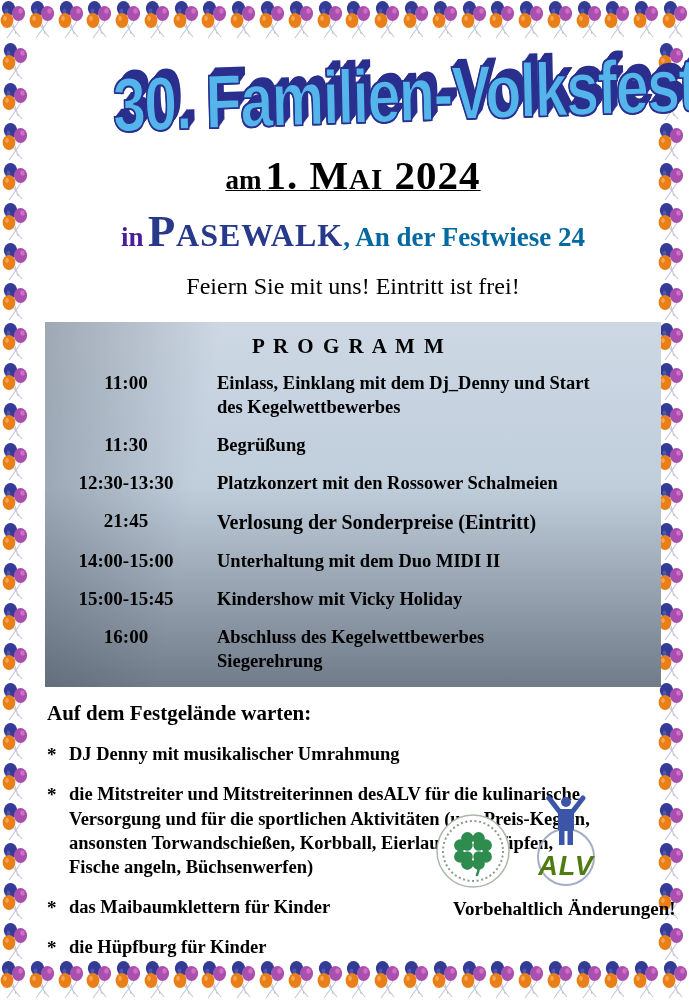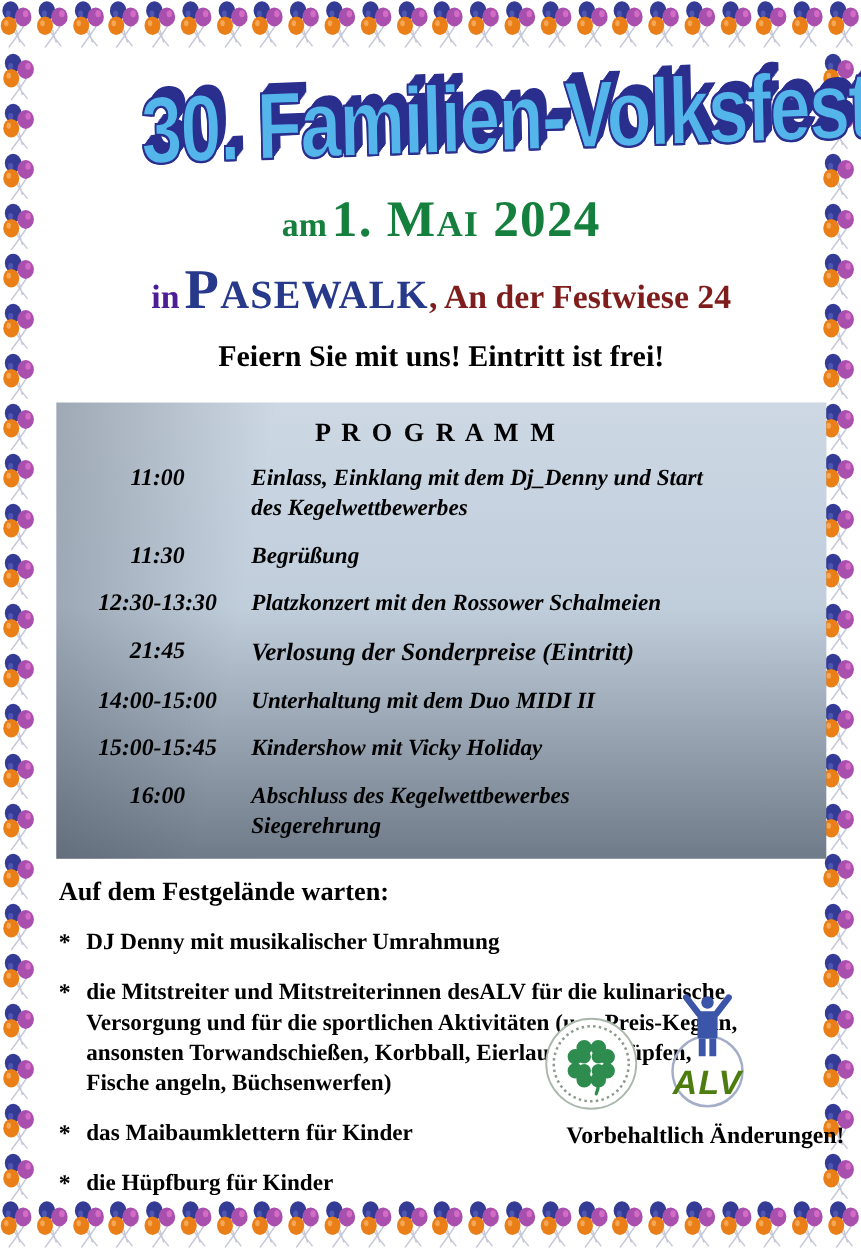--- a/index.html
+++ b/index.html
@@ -22,40 +22,40 @@
     font-size:76px;line-height:1.3;letter-spacing:-2px;white-space:nowrap;
     transform:scaleX(0.78) rotate(-1.6deg);transform-origin:50% 50%;
     color:#53b5e9;
     -webkit-text-stroke:1.5px #2a2f8e;
     text-shadow:
       8px -8px 0 #2a2f8e,7px -7px 0 #2a2f8e,6px -6px 0 #2a2f8e,
       5px -5px 0 #2a2f8e,4px -4px 0 #2a2f8e,3px -3px 0 #2a2f8e,
       2px -2px 0 #2a2f8e,1px -1px 0 #2a2f8e,
       -1px 1px 0 #2a2f8e,1px 1px 0 #2a2f8e,-1px -1px 0 #2a2f8e;
   }
-  .date-line{margin-top:4px;text-align:center;color:#15803d;font-weight:bold;}
+  .date-line{margin-top:4px;text-align:center;color:#000000;font-weight:bold;text-decoration:underline;}
   .date-line .prefix{font-size:27px;}
   .date-line .big{font-size:41px;font-variant:small-caps;letter-spacing:1px;}
   .loc-line{margin-top:6px;text-align:center;font-weight:bold;}
   .loc-line .prefix{font-size:27px;color:#4c1d95;}
   .loc-line .big{font-size:45px;font-variant:small-caps;color:#27398b;letter-spacing:1px;}
-  .loc-line .address{font-size:27px;color:#7f1d1d;}
-  .tagline{margin-top:16px;text-align:center;font-weight:bold;font-size:24px;}
+  .loc-line .address{font-size:27px;color:#0369a1;}
+  .tagline{margin-top:16px;text-align:center;font-weight:normal;font-size:24px;}
   
   .program-box{
     margin-top:22px;width:616px;box-sizing:border-box;padding:10px 14px 14px 6px;
     background:
       linear-gradient(100deg, rgba(38,46,58,0.28), rgba(38,46,58,0) 26%),
       linear-gradient(to bottom, #cdd8e4 0%, #c0cddb 45%, #707b89 100%);
   }
   .program-heading{
     text-align:center;font-weight:bold;font-size:21px;letter-spacing:2px;
     margin:2px 0 12px 0;
   }
-  .program-row{display:grid;grid-template-columns:150px 1fr;column-gap:0;margin-bottom:14px;font-style:italic;}
+  .program-row{display:grid;grid-template-columns:150px 1fr;column-gap:16px;margin-bottom:14px;}
   .program-row:last-child{margin-bottom:0;}
   .program-row .time{font-weight:bold;font-size:19px;text-align:center;line-height:1.25;}
   .program-row .desc{font-weight:bold;font-size:18.5px;line-height:1.3;white-space:pre-line;}
   .program-row:nth-child(5) .desc{font-size:20px;}
   
   .info{position:relative;margin-top:14px;}
   .info-heading{font-weight:bold;font-size:21px;margin:0 0 16px 2px;}
   .bullet-item{
     display:grid;grid-template-columns:18px 1fr;column-gap:4px;
     font-weight:bold;font-size:18.5px;line-height:1.32;

